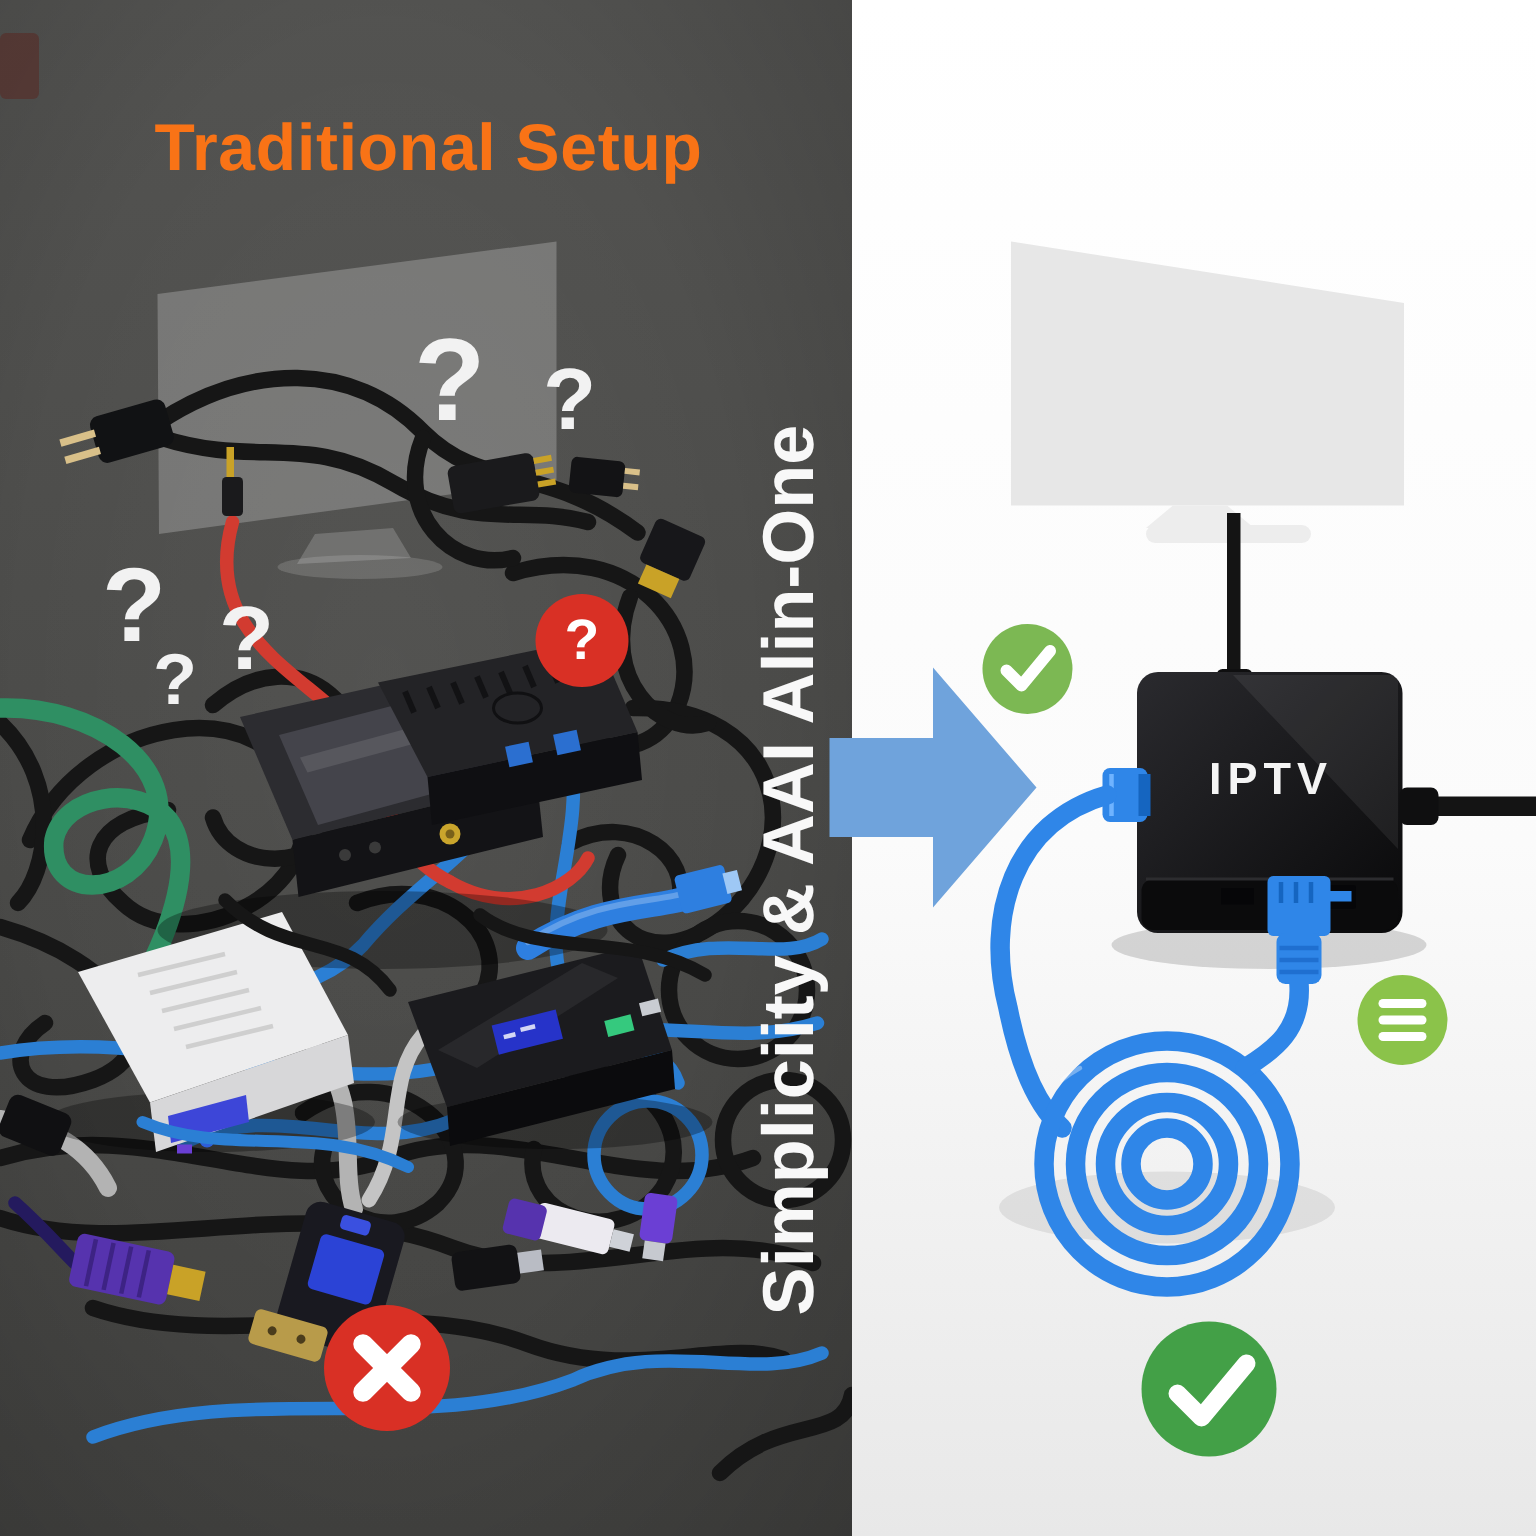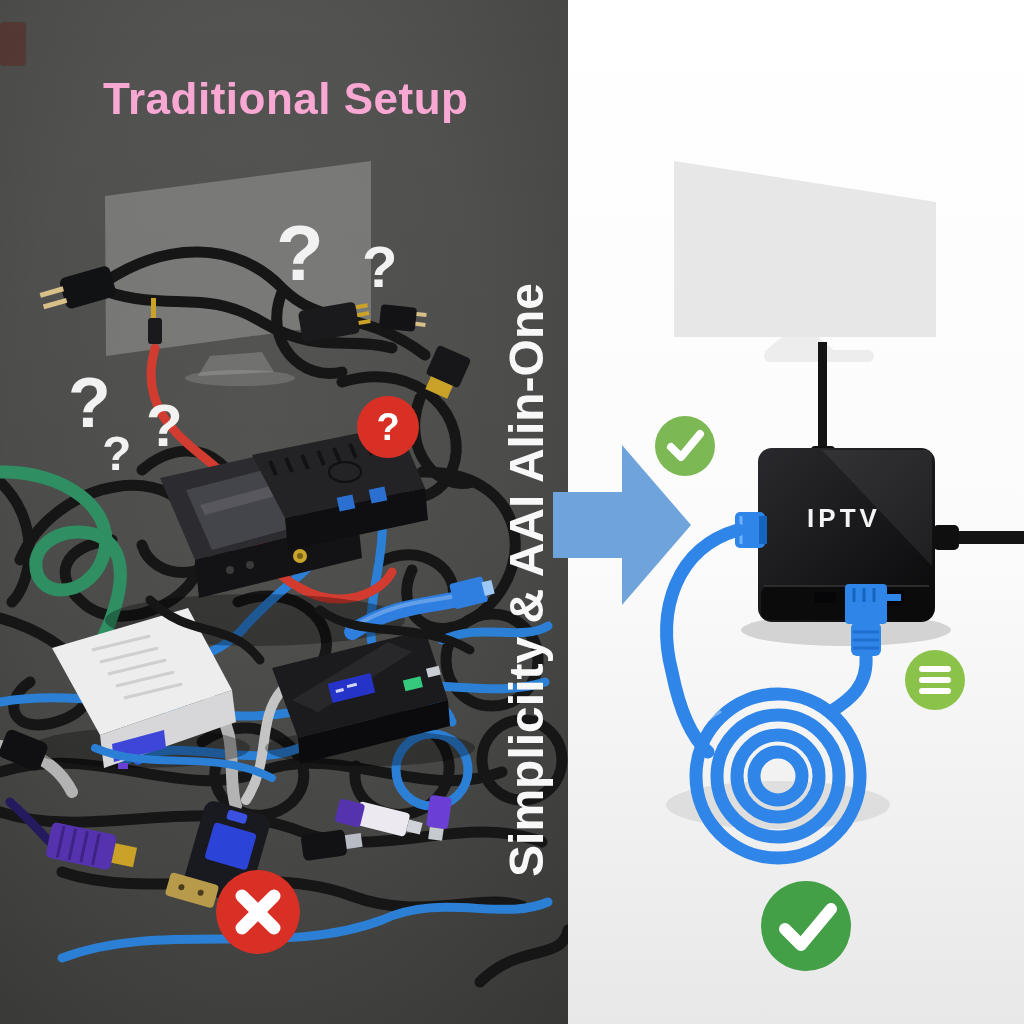--- a/index.html
+++ b/index.html
@@ -14,21 +14,21 @@
   }
   .left-vignette{position:absolute;inset:0;
     background:radial-gradient(ellipse at 45% 45%, rgba(255,255,255,0.04) 0%, rgba(0,0,0,0) 55%, rgba(0,0,0,0.18) 100%);}
   .right-panel{
     position:absolute;left:568px;top:0;width:456px;height:1024px;
     background:linear-gradient(180deg,#ffffff 0%,#fbfbfb 55%,#e8e8e8 100%);
   }
   .red-smudge{position:absolute;left:0;top:22px;width:26px;height:44px;background:#59231d;opacity:.5;border-radius:4px;}
   
   .title-left{
-    position:absolute;left:103px;top:74px;font-size:44px;font-weight:bold;color:#f9a8d4;letter-spacing:.5px;
+    position:absolute;left:103px;top:74px;font-size:44px;font-weight:bold;color:#f97316;letter-spacing:.5px;
   }
   .title-right{
     position:absolute;left:612px;top:76px;font-size:42px;font-weight:bold;color:#141414;letter-spacing:.5px;
   }
   
   .vertical-label{
     position:absolute;left:177px;top:548px;width:700px;height:64px;
     transform:rotate(-90deg);transform-origin:center;
     text-align:center;font-size:48px;font-weight:bold;color:#f8f8f8;white-space:nowrap;line-height:64px;
   }
@@ -43,21 +43,21 @@
   .badge{position:absolute;border-radius:50%;display:flex;align-items:center;justify-content:center;}
   .badge-red-q{left:357px;top:396px;width:62px;height:62px;background:#d93025;color:#fff;font-weight:bold;font-size:38px;}
   .badge-red-x{left:216px;top:870px;width:84px;height:84px;background:#d93025;}
   .badge-check-1{left:655px;top:416px;width:60px;height:60px;background:#7cb853;}
   .badge-menu{left:905px;top:650px;width:60px;height:60px;background:#8bc34a;flex-direction:column;gap:5px;}
   .badge-menu .bar{width:32px;height:6px;background:#fff;border-radius:3px;}
   .badge-check-2{left:761px;top:881px;width:90px;height:90px;background:#43a047;}
   .svg-abs{position:absolute;left:0;top:0;}
   .iptv-label{
     position:absolute;left:806px;top:503px;width:76px;text-align:center;
-    color:#f4f4f4;font-weight:bold;font-size:26px;letter-spacing:4px;
+    color:#f4f4f4;font-weight:bold;font-size:30px;letter-spacing:4px;
   }
   .arrow-wrap{position:absolute;left:548px;top:440px;width:148px;height:170px;}
 </style>
 </head>
 <body>
 
 <div class="canvas">
 
   <div class="left-panel">
     <div class="left-vignette"></div>

